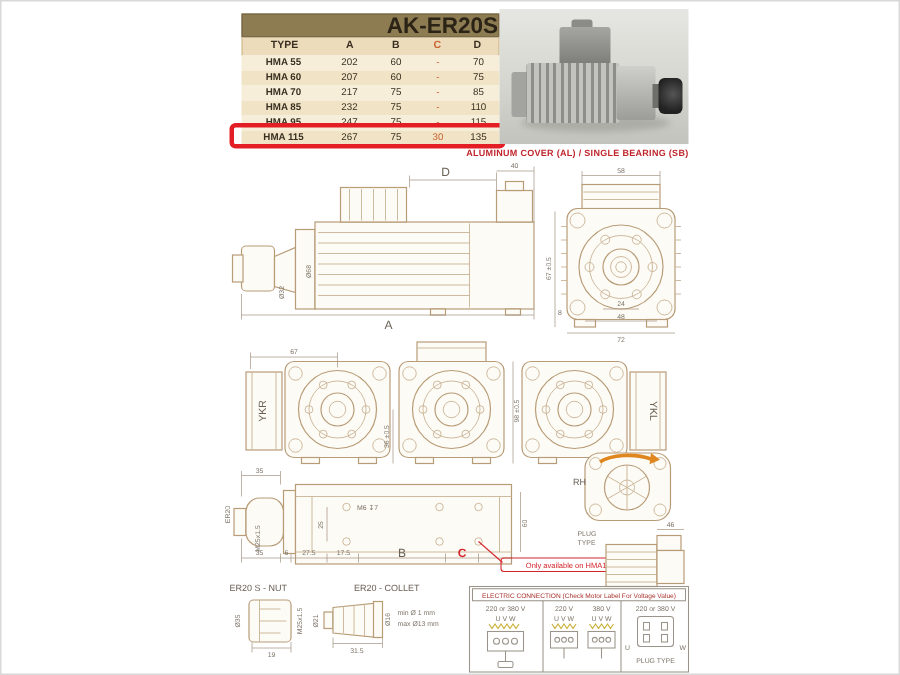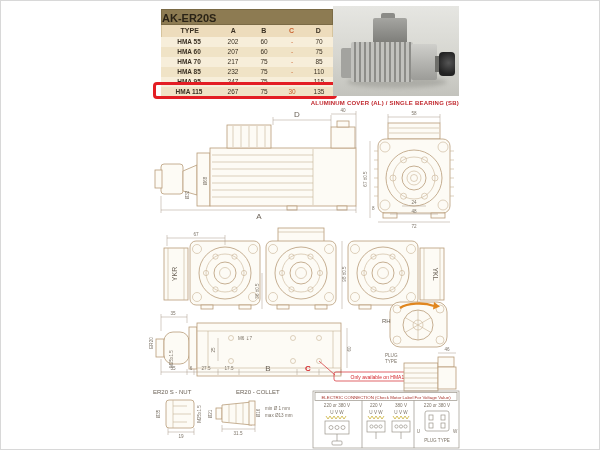--- a/index.html
+++ b/index.html
@@ -3,21 +3,21 @@
 <meta charset="utf-8">
 <style>
   html,body{margin:0;padding:0;}
   #page{
     position:relative;width:600px;height:450px;background:#ffffff;
     border:1px solid #d8d8d8;box-sizing:border-box;overflow:hidden;
     font-family:"Liberation Sans",sans-serif;
   }
   
   #spec-table{position:absolute;left:160px;top:8px;width:172px;}
-  .tbl-title{height:16px;line-height:16px;text-align:left;font-size:11px;font-weight:bold;
+  .tbl-title{height:16px;line-height:16px;text-align:right;font-size:15px;font-weight:bold;
     color:#2a2316;background:#8d7b52;border:1px solid #7a6a45;box-sizing:border-box;}
   .tbl-head{display:flex;height:12px;background:#eddcbc;border-left:1px solid #d6c49d;border-right:1px solid #d6c49d;box-sizing:border-box;}
   .tbl-row{display:flex;height:10px;box-sizing:border-box;}
   .tbl-row.alt-a{background:#f7eeda;}
   .tbl-row.alt-b{background:#f0e3c6;}
   .cell{font-size:6.5px;line-height:10px;text-align:center;color:#3a3022;overflow:hidden;}
   .tbl-head .cell{font-weight:bold;line-height:12px;font-size:7px;}
   .c-type{width:56px;text-align:center;font-weight:bold;}
   .c-a{width:32px;} .c-b{width:30px;} .c-c{width:26px;color:#c9622f;} .c-d{width:28px;}
   #highlight-box{position:absolute;left:152px;top:81px;width:184px;height:17px;

